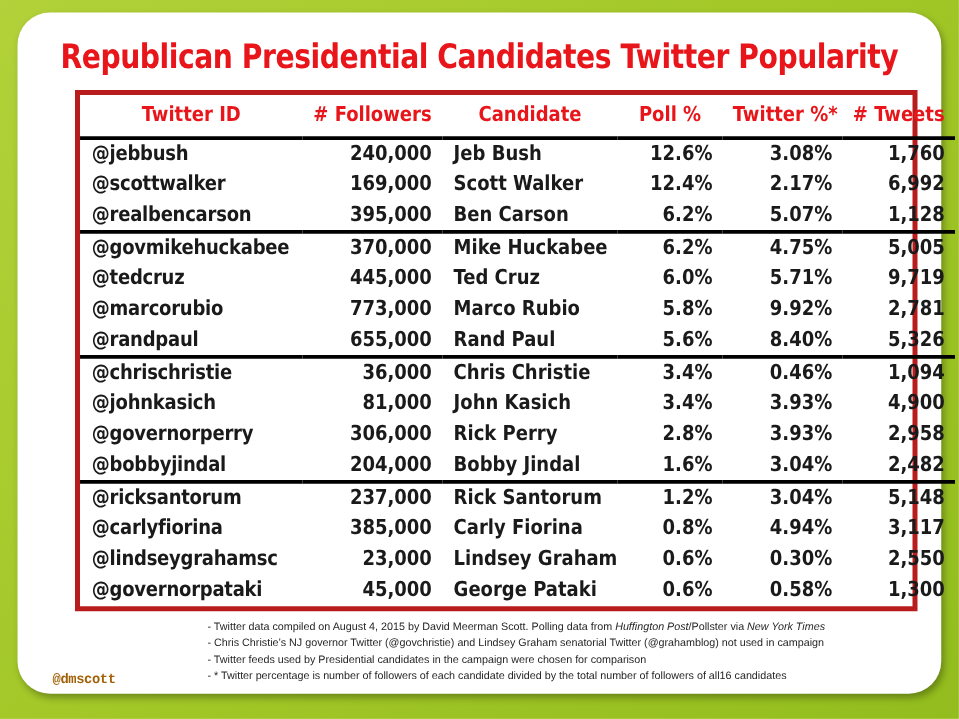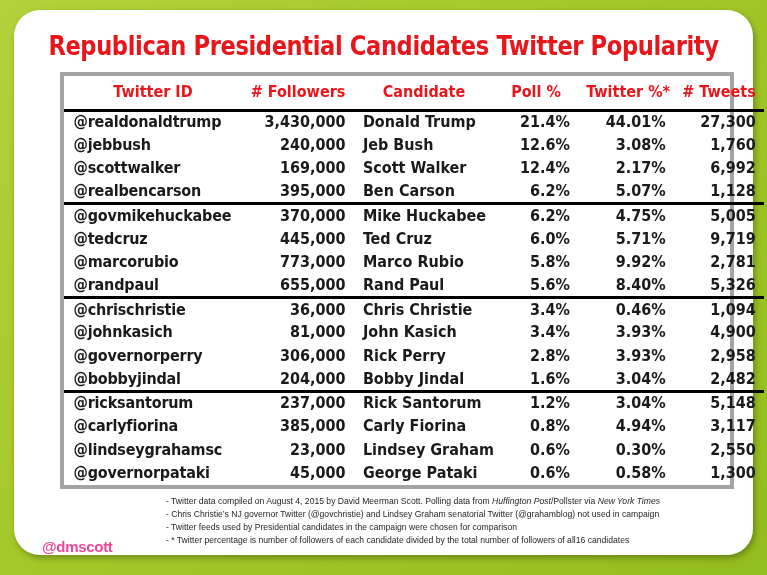--- a/index.html
+++ b/index.html
@@ -45,21 +45,21 @@
     transform: scaleX(0.93);
     white-space: nowrap;
   }
 
   #table-wrap {
     position: absolute;
     left: 46px;
     top: 62px;
     width: 674px;
     height: 417px;
-    border: 4px solid #a3a3a3;
+    border: 4px solid #b91c1c;
     background: #ffffff;
   }
 
   table.tbl {
     width: 100%;
     height: 100%;
     border-collapse: collapse;
     table-layout: fixed;
     font-family: "Liberation Sans Narrow", "DejaVu Sans Condensed", "Liberation Sans", sans-serif;
   }
@@ -111,24 +111,24 @@
     line-height: 12.9px;
     margin-left: 42px;
   }
   #footnotes .fn { white-space: nowrap; }
   #footnotes .fn .it { font-style: italic; }
 
   #watermark {
     position: absolute;
     left: 28px;
     top: 528px;
-    font-family: Liberation Sans, sans-serif;
-    font-size: 15px;
+    font-family: Liberation Mono, monospace;
+    font-size: 11px;
     font-weight: bold;
-    color: #ec4899;
+    color: #a16207;
     letter-spacing: -0.3px;
   }
 </style>
 </head>
 <body>
 
 <div id="slide">
   <div id="panel">
 
     <div id="title">Republican Presidential Candidates Twitter Popularity</div>
@@ -148,28 +148,20 @@
               <th class="c-twitter_id">Twitter ID</th>
               <th class="c-followers"># Followers</th>
               <th class="c-candidate">Candidate</th>
               <th class="c-poll_pct">Poll %</th>
               <th class="c-twitter_pct">Twitter %*</th>
               <th class="c-tweets"># Tweets</th>
             </tr>
         </thead>
         <tbody id="body-rows">
             <tr>
-              <td class="c-id">@realdonaldtrump</td>
-              <td class="c-foll">3,430,000</td>
-              <td class="c-cand">Donald Trump</td>
-              <td class="c-poll">21.4%</td>
-              <td class="c-twpct">44.01%</td>
-              <td class="c-tweets">27,300</td>
-            </tr>
-            <tr>
               <td class="c-id">@jebbush</td>
               <td class="c-foll">240,000</td>
               <td class="c-cand">Jeb Bush</td>
               <td class="c-poll">12.6%</td>
               <td class="c-twpct">3.08%</td>
               <td class="c-tweets">1,760</td>
             </tr>
             <tr>
               <td class="c-id">@scottwalker</td>
               <td class="c-foll">169,000</td>

